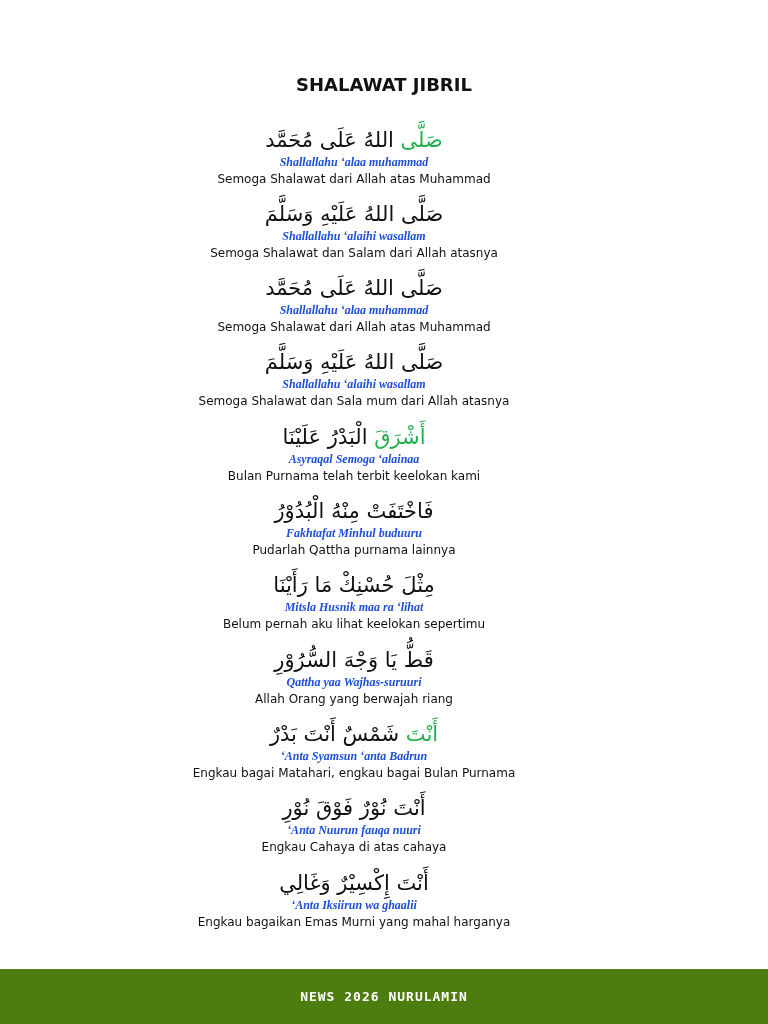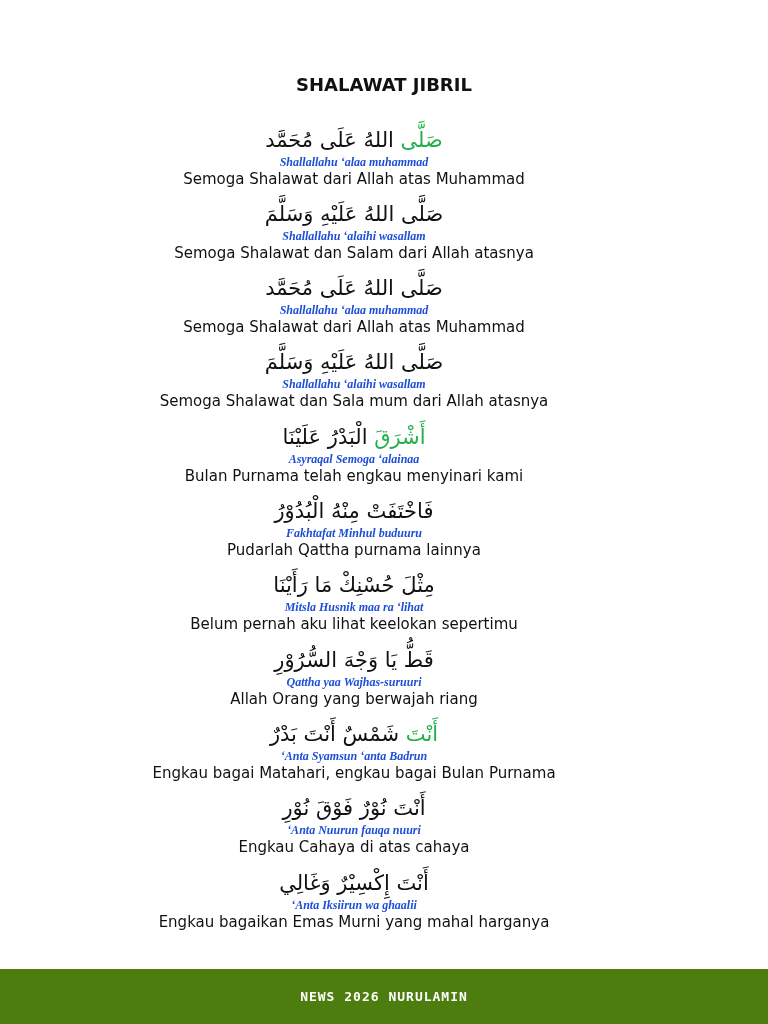--- a/index.html
+++ b/index.html
@@ -19,21 +19,21 @@
       font-family: "DejaVu Sans", "DejaVu Serif", serif;
       font-size: 21px; line-height: 28px; height: 28px; direction: rtl; unicode-bidi: isolate;
       color: #111;
     }
     .arabic .hl { color: #22b04b; }
     .latin {
       font-family: Liberation Serif, serif; font-style: italic; font-weight: bold;
       font-size: 12px; line-height: 16px; height: 16px; color: #1d4ed8;
     }
     .trans {
-      font-family: "DejaVu Sans", sans-serif; font-size: 15px; line-height: 18px; color: #111;
+      font-family: "DejaVu Sans", sans-serif; font-size: 12px; line-height: 18px; color: #111;
     }
     .footer {
       position: absolute; left: 0; top: 969px; width: 768px; height: 55px;
       background: #4d7c0f; color: #ffffff;
       display: flex; align-items: center; justify-content: center;
     }
     .footer span {
       font-family: "DejaVu Sans Mono", "Liberation Mono", monospace;
       font-size: 13px; letter-spacing: 1px; font-weight: bold;
     }
@@ -64,21 +64,21 @@
 
   <div class="verse" style="top:348px">
     <div class="arabic"><span class="hl"></span><span>صَلَّى اللهُ عَلَيْهِ وَسَلَّمَ</span></div>
     <div class="latin">Shallallahu ‘alaihi wasallam</div>
     <div class="trans">Semoga Shalawat dan Sala mum dari Allah atasnya</div>
   </div>
 
   <div class="verse" style="top:423px">
     <div class="arabic"><span class="hl">أَشْرَقَ</span> <span>الْبَدْرُ عَلَيْنَا</span></div>
     <div class="latin">Asyraqal Semoga ‘alainaa</div>
-    <div class="trans">Bulan Purnama telah engkau menyinari kami</div>
+    <div class="trans">Bulan Purnama telah terbit keelokan kami</div>
   </div>
 
   <div class="verse" style="top:497px">
     <div class="arabic"><span class="hl"></span><span>فَاخْتَفَتْ مِنْهُ الْبُدُوْرُ</span></div>
     <div class="latin">Fakhtafat Minhul buduuru</div>
     <div class="trans">Pudarlah Qattha purnama lainnya</div>
   </div>
 
   <div class="verse" style="top:571px">
     <div class="arabic"><span class="hl"></span><span>مِثْلَ حُسْنِكْ مَا رَأَيْنَا</span></div>

